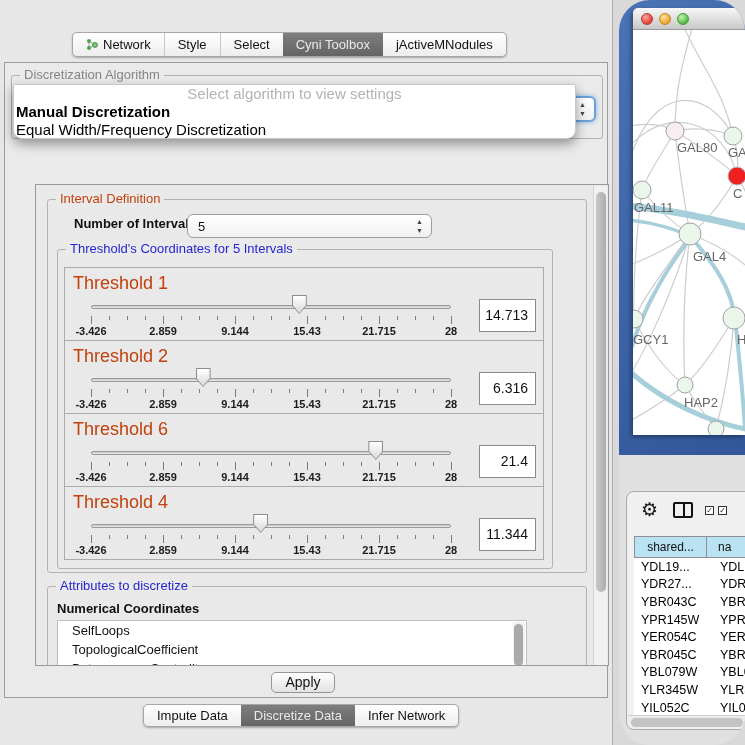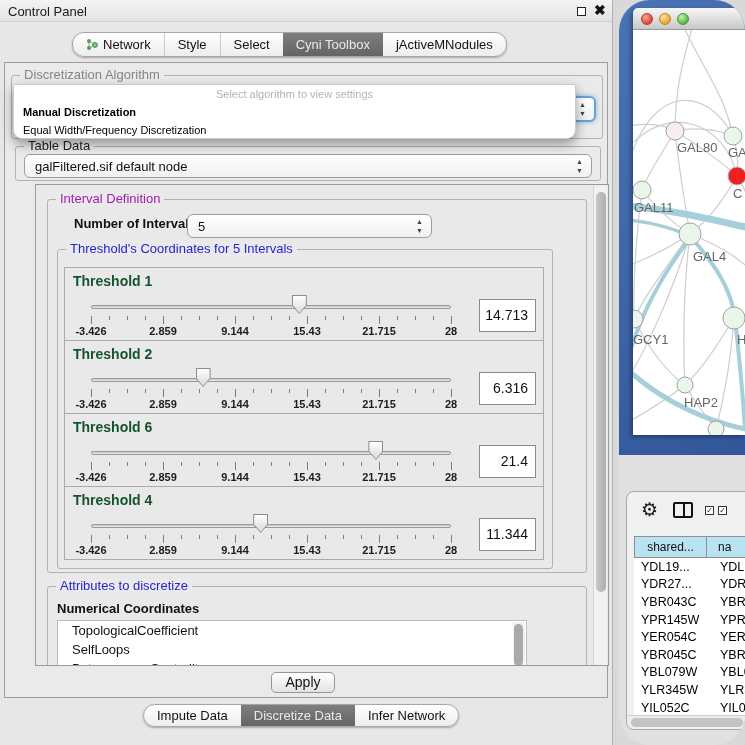--- a/index.html
+++ b/index.html
@@ -9,69 +9,69 @@
 
   
   .cp { position:absolute; left:0; top:0; width:613px; height:745px;
         background:#e7e7e7; border-right:1px solid #b0b0b0; }
   .titlebar { position:absolute; left:0; top:0; width:100%; height:22px;
               background:linear-gradient(#f4f4f4,#e3e3e3); border-bottom:1px solid #d0d0d0; }
   .titlebar .t { position:absolute; left:8px; top:4px; font-size:13px; color:#1a1a1a; }
   .wic-float { position:absolute; left:577px; top:7px; width:9px; height:9px; border:1.5px solid #222; background:#fff; }
   .wic-close { position:absolute; left:594px; top:2px; font-size:14px; font-weight:bold; color:#111; }
 
-  .tabbar { position:absolute; display:flex; border:1px solid #a6a6a6; border-radius:12px;
+  .tabbar { position:absolute; display:flex; border:1px solid #a6a6a6; border-radius:5px;
             overflow:hidden; background:linear-gradient(#ffffff,#ededed);
             box-shadow:0 1px 2px rgba(0,0,0,.28); }
   .tabbar.top { left:72px; top:32px; height:25px; }
   .tabbar.bottom { left:143px; top:704px; height:23px; }
   .seg { display:flex; align-items:center; gap:5px; padding:0 13px; font-size:13px;
          color:#111; border-right:1px solid #c9c9c9; white-space:nowrap; }
   .seg:last-child { border-right:none; }
   .seg.sel { background:linear-gradient(#7e7e7e,#646464); color:#e9e9e9;
              border-right:none; margin-left:-1px; }
 
   .content { position:absolute; left:4px; top:62px; width:604px; height:636px;
              border:1px solid #9c9c9c; background:#eaeaea; }
 
   .grp { position:absolute; border:1px solid #b2b2b2; border-radius:3px; }
   .gt { position:absolute; top:-8px; left:8px; background:#eaeaea; padding:0 4px;
         font-size:13px; line-height:14px; }
   .gt.gray { color:#858585; }
-  .gt.green { color:#a21caf; }
+  .gt.green { color:#c2410c; }
   .gt.blue { color:#2525cf; }
 
   .combo { position:absolute; background:linear-gradient(#ffffff,#f0f0f0);
            border:1px solid #9e9e9e; border-radius:6px; font-size:13px; color:#111; }
   .combo .cv { position:absolute; left:10px; top:4px; }
   .combo .spin { position:absolute; right:8px; top:2px; font-size:7px; line-height:9px;
                  color:#444; text-align:center; }
   .combo.focus { border:2px solid #6ba0d8; box-shadow:0 0 5px #7fb0e2; }
 
   
   .popup { position:absolute; left:13px; top:84px; width:563px; height:55px; z-index:30;
            background:#fff; border:1px solid #c9c9c9; border-radius:2px 2px 9px 9px;
            box-shadow:0 5px 12px rgba(0,0,0,.38); overflow:hidden; }
-  .popup .row { height:18px; font-size:11px; line-height:18px; padding:0 9px; color:#000; }
+  .popup .row { height:18px; font-size:15px; line-height:18px; padding:0 2px; color:#000; }
   .popup .row.ph { color:#b3b3b3; text-align:center; }
   .popup .row.bold { font-weight:bold; }
 
   .scrollpane { position:absolute; left:30px; top:121px; width:574px; height:482px;
                 border:1px solid #9a9a9a; background:#e9e9e9; overflow:hidden; }
   .vsb { position:absolute; right:1px; top:1px; width:14px; height:480px; background:#f1f1f1;
          border-left:1px solid #d6d6d6; }
   .vsb .th { position:absolute; left:2px; top:6px; width:10px; height:400px;
              background:linear-gradient(90deg,#c9c9c9,#adadad); border-radius:6px; }
 
   .numlabel { position:absolute; left:38px; top:31px; font-size:13px; font-weight:bold; color:#111; }
 
   .tpanels { position:absolute; left:28px; top:83px; width:480px; }
   .tpanel { position:relative; width:480px; height:74px; border:1px solid #ababab;
             margin-top:-1px; background:#e9e9e9; }
-  .tpanel .tl { position:absolute; left:8px; top:5px; font-size:14px; font-weight:bold; color:#14532d; }
+  .tpanel .tl { position:absolute; left:8px; top:5px; font-size:18px; font-weight:normal; color:#c2410c; }
   .sliderzone { position:absolute; left:26px; top:0; width:360px; height:74px; }
   .track { position:absolute; left:0; top:37px; width:360px; height:4px;
            background:linear-gradient(#c3c3c3,#eeeeee); border:1px solid #9a9a9a; border-radius:3px; }
   .thumb { position:absolute; top:27px; width:15px; height:19px;
            background:#8d8d8d; clip-path:polygon(0 0,100% 0,100% 55%,50% 100%,0 55%); }
   .thumb i { position:absolute; left:1px; top:1px; width:13px; height:17px; display:block;
              background:linear-gradient(#ffffff,#d9d9d9);
              clip-path:polygon(0 0,100% 0,100% 55%,50% 100%,0 55%); }
   .tick { position:absolute; width:1px; background:#7d7d7d; top:48px; }
   .tick.minor { height:4px; }
@@ -135,25 +135,20 @@
   .tc1 { width:73px; padding-left:7px; } .tc2 { padding-left:13px; }
   .hsb { position:absolute; left:1px; top:223px; width:128px; height:12px; background:#ececec;
          border-top:1px solid #cfcfcf; }
   .hsb .th { position:absolute; left:3px; top:2px; width:112px; height:9px; background:#c3c3c3;
              border-radius:5px; }
 </style>
 </head>
 <body>
 
 <div class="cp">
-  <div class="titlebar">
-    <span class="t">Control Panel</span>
-    <span class="wic-float"></span>
-    <span class="wic-close">✖</span>
-  </div>
 
   <div class="tabbar top" id="topTabs">
       <div class="seg">
         <svg width="12" height="13" viewBox="0 0 12 13">
           <line x1="3" y1="3" x2="9" y2="7" stroke="#9a9a9a"></line>
           <line x1="3" y1="10" x2="9" y2="7" stroke="#9a9a9a"></line>
           <line x1="3" y1="3" x2="3" y2="10" stroke="#9a9a9a"></line>
           <circle cx="3" cy="3" r="2" fill="#4aa34a"></circle>
           <circle cx="3" cy="10" r="2" fill="#4aa34a"></circle>
           <circle cx="9" cy="7" r="2.4" fill="#7dc87d" stroke="#3d8a3d"></circle>
@@ -176,27 +171,20 @@
 
   <div class="content">
 
     <div class="grp" style="left:6px; top:12px; width:592px; height:64px;">
       <span class="gt gray">Discretization Algorithm</span>
       <div class="combo focus" style="left:14px; top:20px; width:570px; height:26px;">
         <span class="spin">▲<br>▼</span>
       </div>
     </div>
 
-    <div class="grp" style="left:10px; top:83px; width:586px; height:35px;">
-      <span class="gt" style="color:#222;">Table Data</span>
-      <div class="combo" style="left:8px; top:7px; width:568px; height:24px;">
-        <span class="cv">galFiltered.sif default node</span>
-        <span class="spin">▲<br>▼</span>
-      </div>
-    </div>
 
     <div class="scrollpane">
 
       <div class="grp" style="left:11px; top:14px; width:540px; height:374px;">
         <span class="gt green">Interval Definition</span>
       </div>
 
       <span class="numlabel">Number of Intervals</span>
       <div class="combo" style="left:151px; top:29px; width:245px; height:24px;">
         <span class="cv">5</span>
@@ -356,22 +344,22 @@
             </div>
             <div class="valbox">11.344</div>
           </div>
         </div>
 
       <div class="grp" style="left:11px; top:401px; width:540px; height:260px;">
         <span class="gt blue">Attributes to discretize</span>
       </div>
       <span class="attrlabel">Numerical Coordinates</span>
       <div class="listbox" id="attrList">
-        <div class="it">TopologicalCoefficient</div>
-          <div class="it">SelfLoops</div>
+        <div class="it">SelfLoops</div>
+          <div class="it">TopologicalCoefficient</div>
           <div class="it">BetweennessCentrality</div>
           <div class="lsb">
             <span class="th"></span>
           </div>
       </div>
 
       <div class="vsb">
           <span class="th"></span>
         </div>
     </div>

